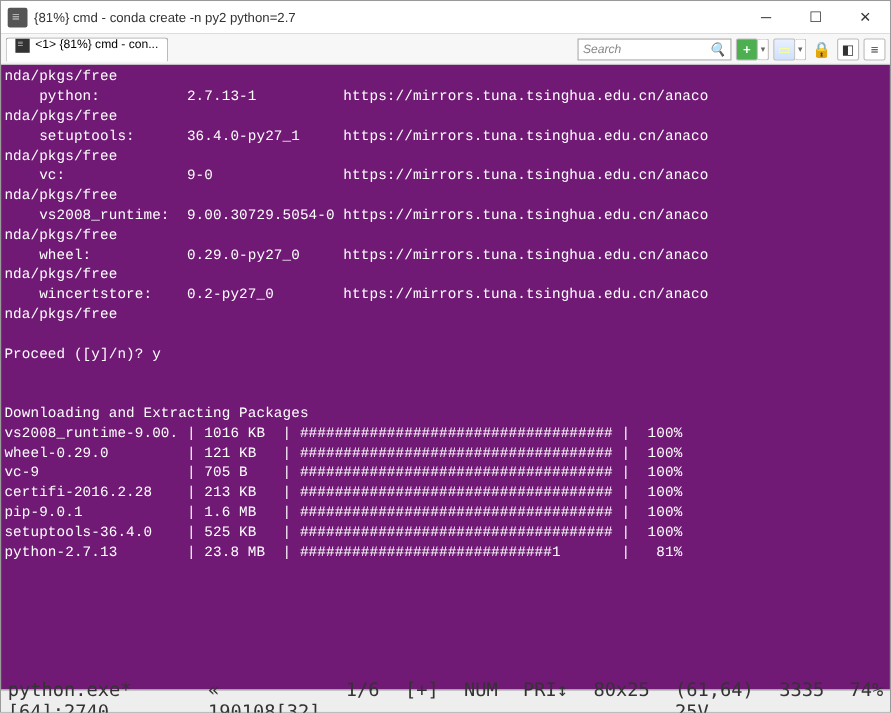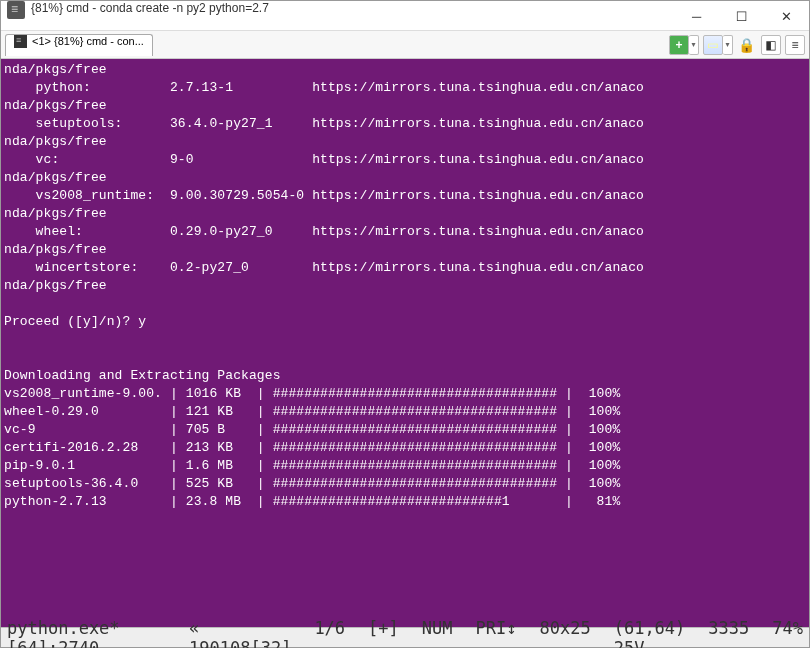--- a/index.html
+++ b/index.html
@@ -1,18 +1,18 @@
 <!DOCTYPE html>
 <html><head>
 <meta charset="utf-8">
 <style>
   * { margin: 0; padding: 0; box-sizing: border-box; }
   html, body { width: 810px; height: 648px; font-family: sans-serif; overflow: hidden; }
   .window { width: 810px; height: 648px; display: flex; flex-direction: column; border: 1px solid #999; background: #fff; }
-  .titlebar { height: 30px; display: flex; background: #fff; border-bottom: 1px solid #ddd; }
+  .titlebar { height: 30px; display: flex; align-items: center; background: #fff; border-bottom: 1px solid #ddd; }
   .titlebar .app-icon { width: 18px; height: 18px; margin: 0 6px; background: #555; border-radius: 2px; position: relative; }
   .titlebar .app-icon::after { content:"≡"; color:#ccc; font-size:12px; position:absolute; top:1px; left:4px; }
   .titlebar .title { flex: 1; font-size: 12px; color: #333; }
   .titlebar .win-btn { width: 45px; height: 30px; display:flex; align-items:center; justify-content:center; font-size:13px; color:#333; }
   .toolbar { height: 28px; display: flex; align-items: center; padding: 0 4px; gap: 4px; background:#f7f7f7; border-bottom:1px solid #ccc; }
   .tab { display:flex; align-items:flex-start; height: 22px; padding: 0 8px; font-size:11px; background:#fff; border:1px solid #aaa; border-bottom:none; border-radius:3px 3px 0 0; max-width:200px; white-space:nowrap; overflow:hidden; text-overflow:ellipsis; }
   .tab .tab-icon { width:13px; height:13px; background:#333; margin-right:5px; flex:none; position:relative; }
   .tab .tab-icon::after { content:"≡"; color:#bbb; font-size:9px; position:absolute; top:0; left:2px; }
   .spacer { flex:1; }
   .search { width: 140px; height: 20px; font-size:11px; font-style: italic; color:#888; border:1px solid #aaa; padding: 0 4px; display:flex; align-items:center; justify-content:space-between; background:#fff; }
@@ -40,20 +40,24 @@
     <div class="win-btn">☐</div>
     <div class="win-btn close">✕</div>
   </div>
 
   <div class="toolbar">
     <div class="tab">
       <div class="tab-icon"></div>
       <span>&lt;1&gt; {81%} cmd - con...</span>
     </div>
     <div class="spacer"></div>
+    <div class="search">
+      <span>Search</span>
+      <span class="search-icon">🔍</span>
+    </div>
     <div style="display:flex">
       <div class="tool-btn plus">+</div>
       <div class="tool-btn split">▾</div>
     </div>
     <div style="display:flex">
       <div class="tool-btn yellow">▭</div>
       <div class="tool-btn split">▾</div>
     </div>
     <div class="tool-btn lock">🔒</div>
     <div class="tool-btn side">◧</div>

